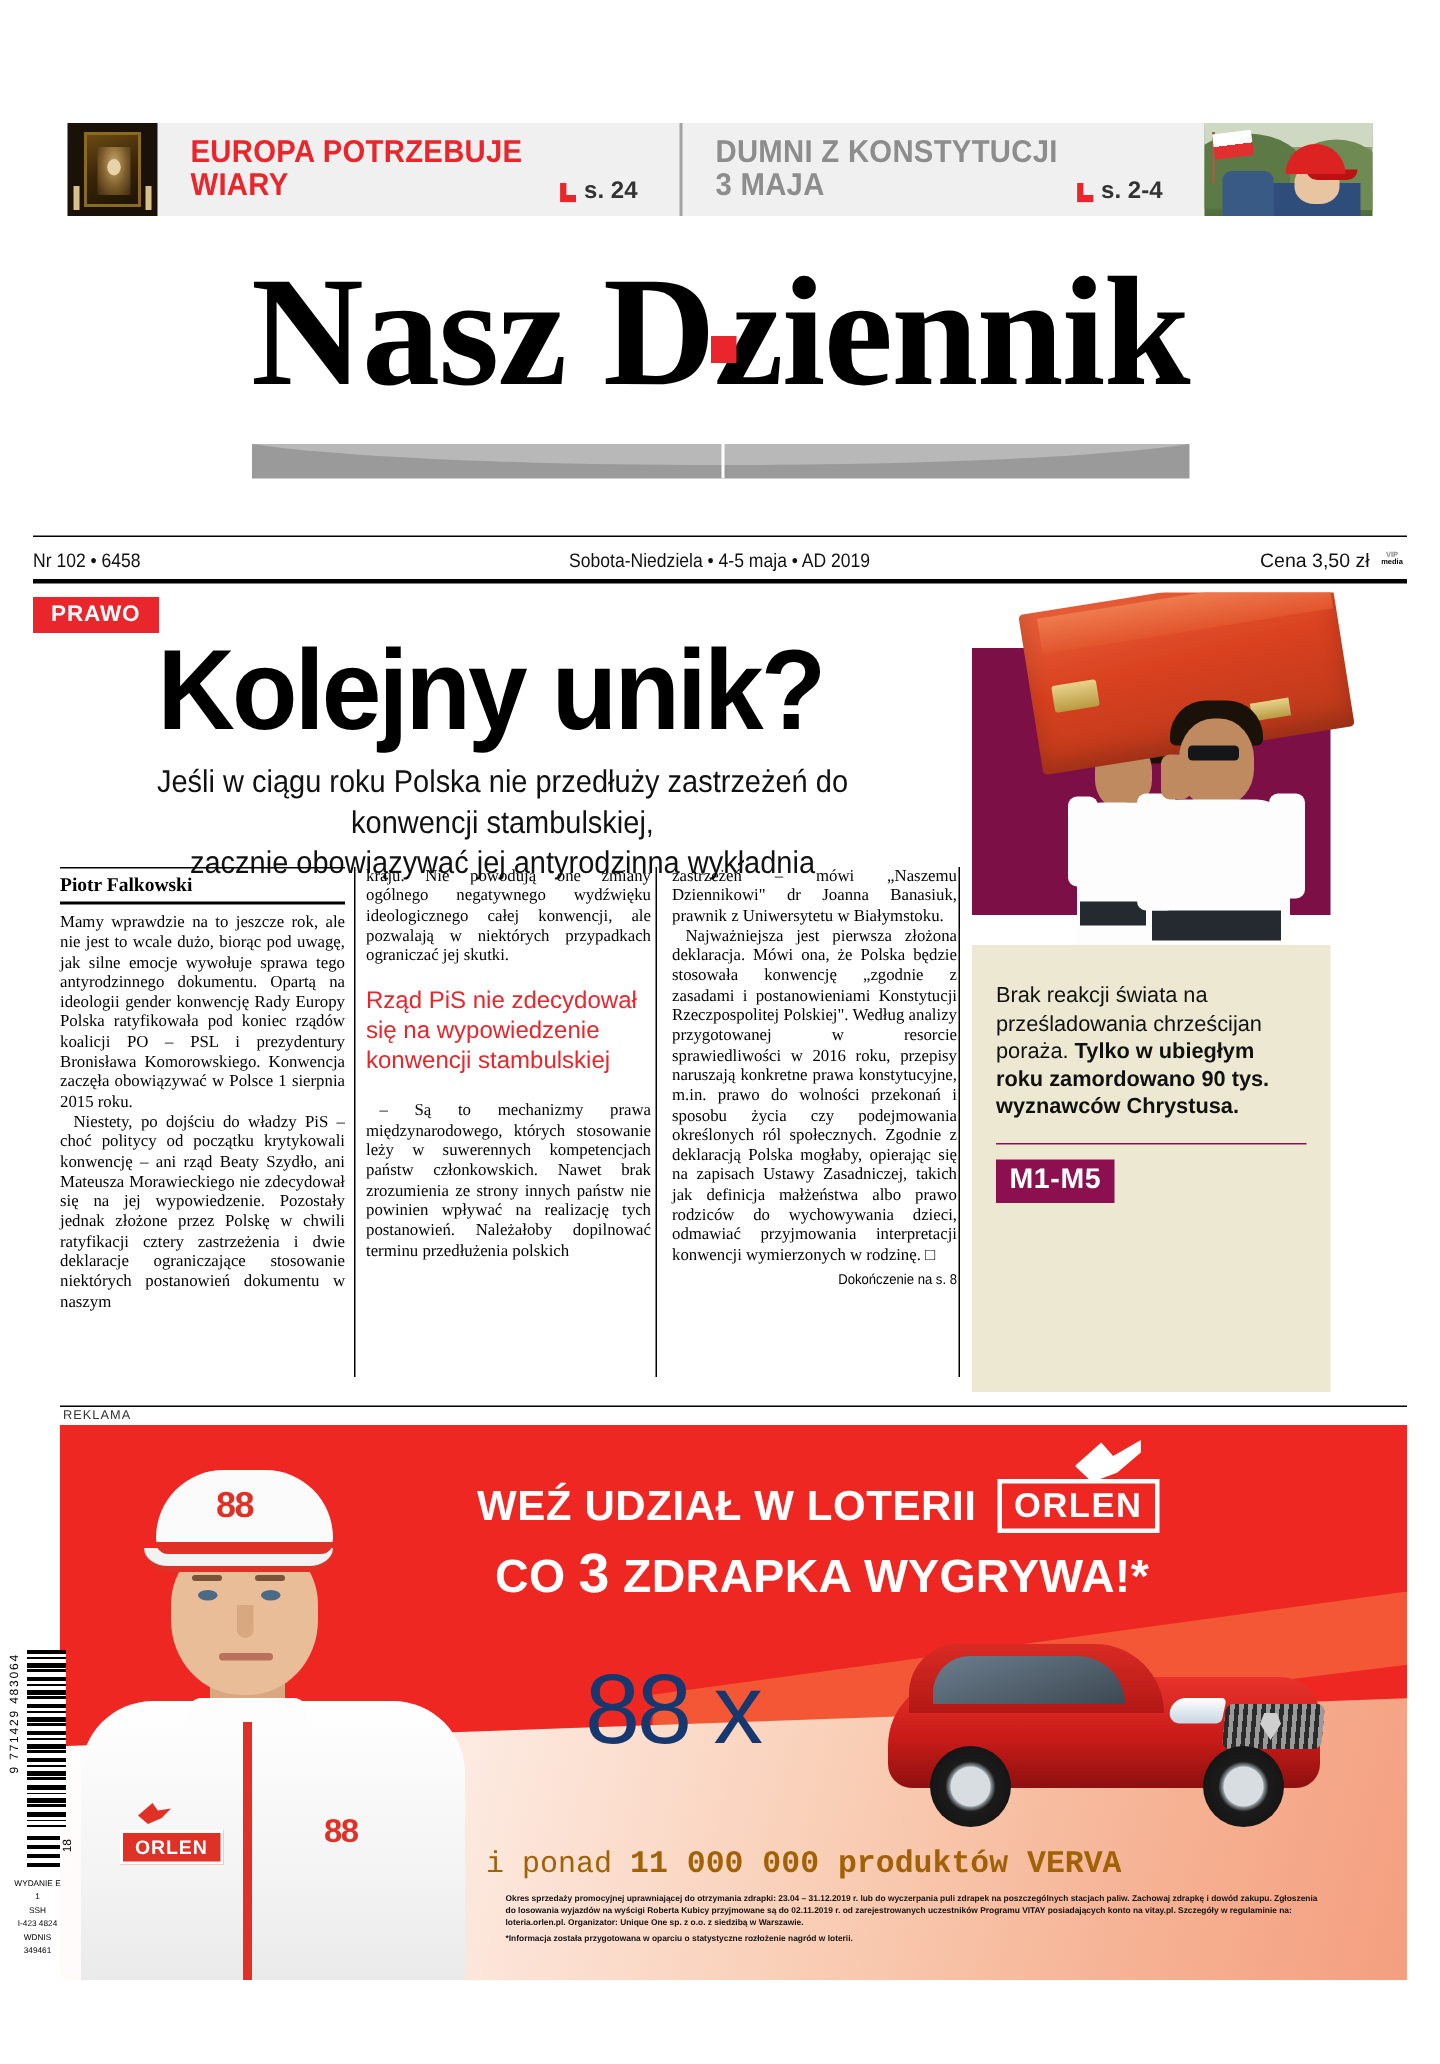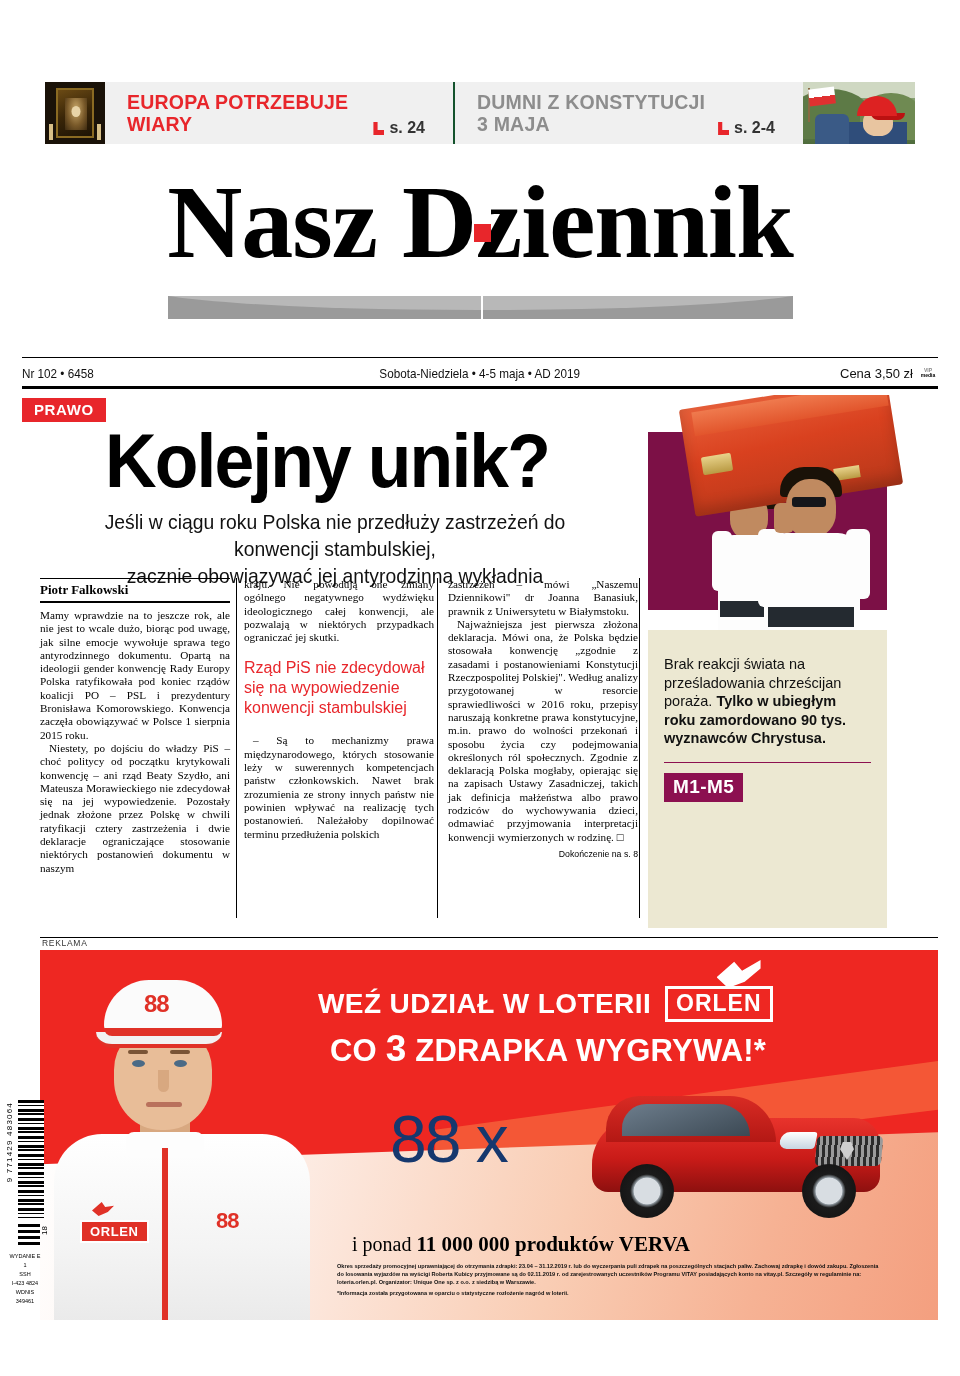--- a/index.html
+++ b/index.html
@@ -62,21 +62,21 @@
     background: #d8c088;
   }
   .icon-candle.l { left: 4px; }
   .icon-candle.r { right: 4px; }
 
   .teaser-cell {
     flex: 1 1 0;
     position: relative;
     padding: 9px 0 0 22px;
   }
-  .teaser-cell + .teaser-cell { border-left: 2px solid #14532d; }
+  .teaser-cell + .teaser-cell { border-left: 2px solid #a3a3a3; }
   .teaser-head {
     font-family: "Liberation Sans Narrow", "Liberation Sans", sans-serif;
     font-weight: bold;
     font-size: 21px;
     line-height: 22px;
     letter-spacing: 0.2px;
     transform: scaleX(0.93);
     transform-origin: left top;
   }
   .teaser-head.red { color: #e8262b; }
@@ -509,23 +509,23 @@
     clip-path: polygon(20% 0, 80% 0, 100% 40%, 50% 100%, 0 40%);
   }
   .car-wheel {
     position:absolute; bottom:4px; width:54px; height:54px;
     border-radius:50%;
     background: radial-gradient(circle,#d8dde2 0 34%, #8e979e 36%, #1b1b1b 44%, #101010 100%);
   }
   .car-wheel.front { right: 34px; }
   .car-wheel.rear { left: 40px; }
   .ad-verva {
-    position:absolute; left:352px; top:1232px;
-    font-family:Liberation Serif, serif;
-    font-size:20px; color:#000000;
+    position:absolute; left:324px; top:1232px;
+    font-family:Liberation Mono, monospace;
+    font-size:20px; color:#a16207;
   }
   .ad-verva b { font-weight:bold; font-size:21px; }
   .ad-fine {
     position:absolute; left:337px; top:1262px; width:546px;
     font-family:"Liberation Sans",sans-serif;
     font-size:5.6px; line-height:8.2px; color:#111;
     font-weight:bold;
   }
   .ad-fine .star { margin-top:2px; display:block; }
 

